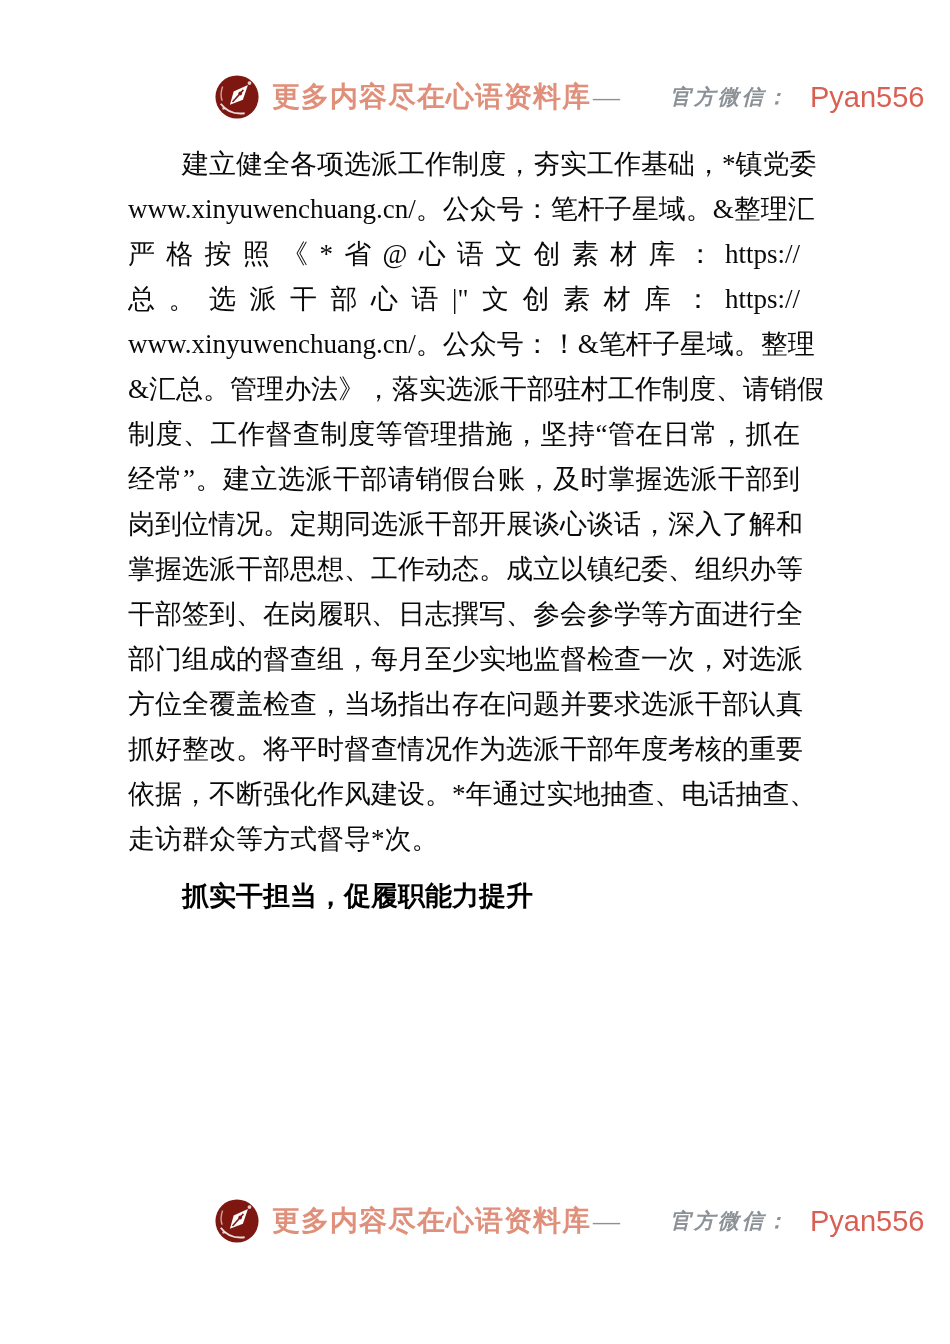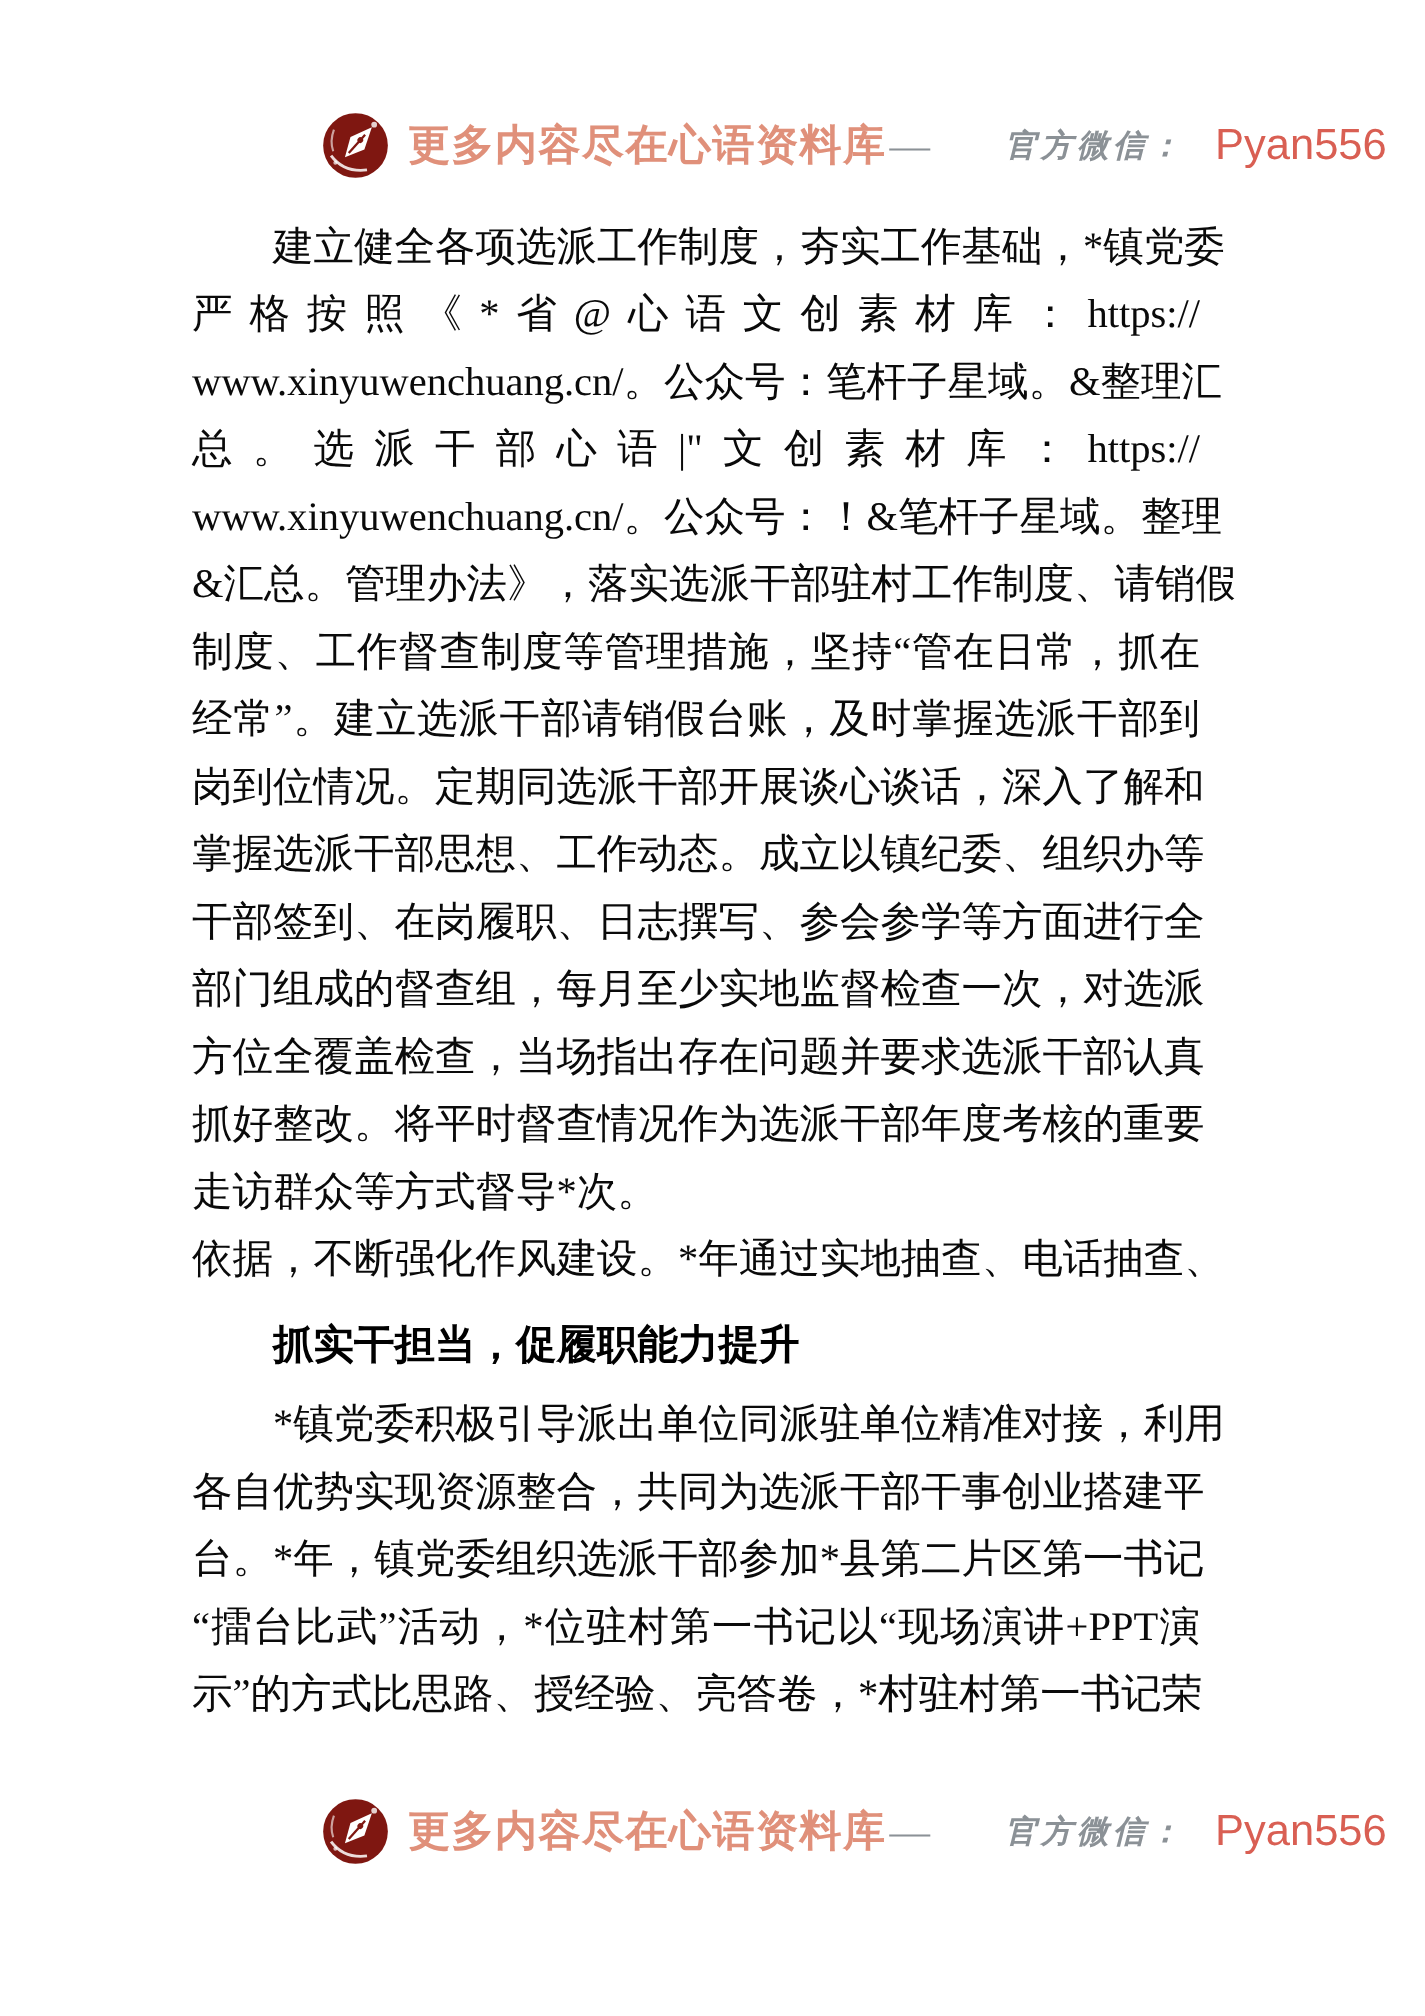--- a/index.html
+++ b/index.html
@@ -105,44 +105,37 @@
     </span>
     <span class="wm-brand" style="color: rgb(224, 144, 122);">更多内容尽在心语资料库</span>
     <span class="wm-dash" style="color: rgb(139, 145, 150);">—</span>
     <span class="wm-label" style="color: rgb(139, 145, 150);">官方微信：</span>
     <span class="wm-id" style="color: rgb(217, 95, 83);">Pyan556</span>
   </div>
 
   <div class="doc-body">
     <div>
         <div class="line j ind">建立健全各项选派工作制度，夯实工作基础，*镇党委</div>
+        <div class="line j">www.xinyuwenchuang.cn/。公众号：笔杆子星域。&amp;整理汇</div>
         <div class="line j">严格按照《*省@心语文创素材库：https://</div>
-        <div class="line j">www.xinyuwenchuang.cn/。公众号：笔杆子星域。&amp;整理汇</div>
         <div class="line j">总。选派干部心语|"文创素材库：https://</div>
         <div class="line j">www.xinyuwenchuang.cn/。公众号：！&amp;笔杆子星域。整理</div>
         <div class="line j">&amp;汇总。管理办法》，落实选派干部驻村工作制度、请销假</div>
         <div class="line j">制度、工作督查制度等管理措施，坚持“管在日常，抓在</div>
         <div class="line j">经常”。建立选派干部请销假台账，及时掌握选派干部到</div>
         <div class="line j">岗到位情况。定期同选派干部开展谈心谈话，深入了解和</div>
         <div class="line j">掌握选派干部思想、工作动态。成立以镇纪委、组织办等</div>
         <div class="line j">干部签到、在岗履职、日志撰写、参会参学等方面进行全</div>
         <div class="line j">部门组成的督查组，每月至少实地监督检查一次，对选派</div>
         <div class="line j">方位全覆盖检查，当场指出存在问题并要求选派干部认真</div>
         <div class="line j">抓好整改。将平时督查情况作为选派干部年度考核的重要</div>
+        <div class="line j">依据，不断强化作风建设。*年通过实地抽查、电话抽查、</div>
         <div class="line">走访群众等方式督导*次。</div>
-        <div class="line j">依据，不断强化作风建设。*年通过实地抽查、电话抽查、</div>
       </div>
     <h2 class="doc-heading">抓实干担当，促履职能力提升</h2>
-    <div>
-        <div class="line j ind">*镇党委积极引导派出单位同派驻单位精准对接，利用</div>
-        <div class="line j">各自优势实现资源整合，共同为选派干部干事创业搭建平</div>
-        <div class="line j">台。*年，镇党委组织选派干部参加*县第二片区第一书记</div>
-        <div class="line j">“擂台比武”活动，*位驻村第一书记以“现场演讲+PPT演</div>
-        <div class="line j">示”的方式比思路、授经验、亮答卷，*村驻村第一书记荣</div>
-      </div>
   </div>
 
   <div class="watermark footer">
     <span class="wm-logo">
       <svg viewBox="0 0 48 48" width="46" height="46">
         <circle cx="24" cy="24" r="22.5" fill="#7f1711"></circle>
         <path d="M7 31 Q16 43 32 41" stroke="#ffffff" stroke-width="2" fill="none" opacity="0.85"></path>
         <path d="M9 13 Q6 21 8.5 28" stroke="#ffffff" stroke-width="1.5" fill="none" opacity="0.6"></path>
         <circle cx="37" cy="9.5" r="2" fill="#ffffff" opacity="0.8"></circle>
         <circle cx="10" cy="36" r="1.4" fill="#ffffff" opacity="0.7"></circle>

